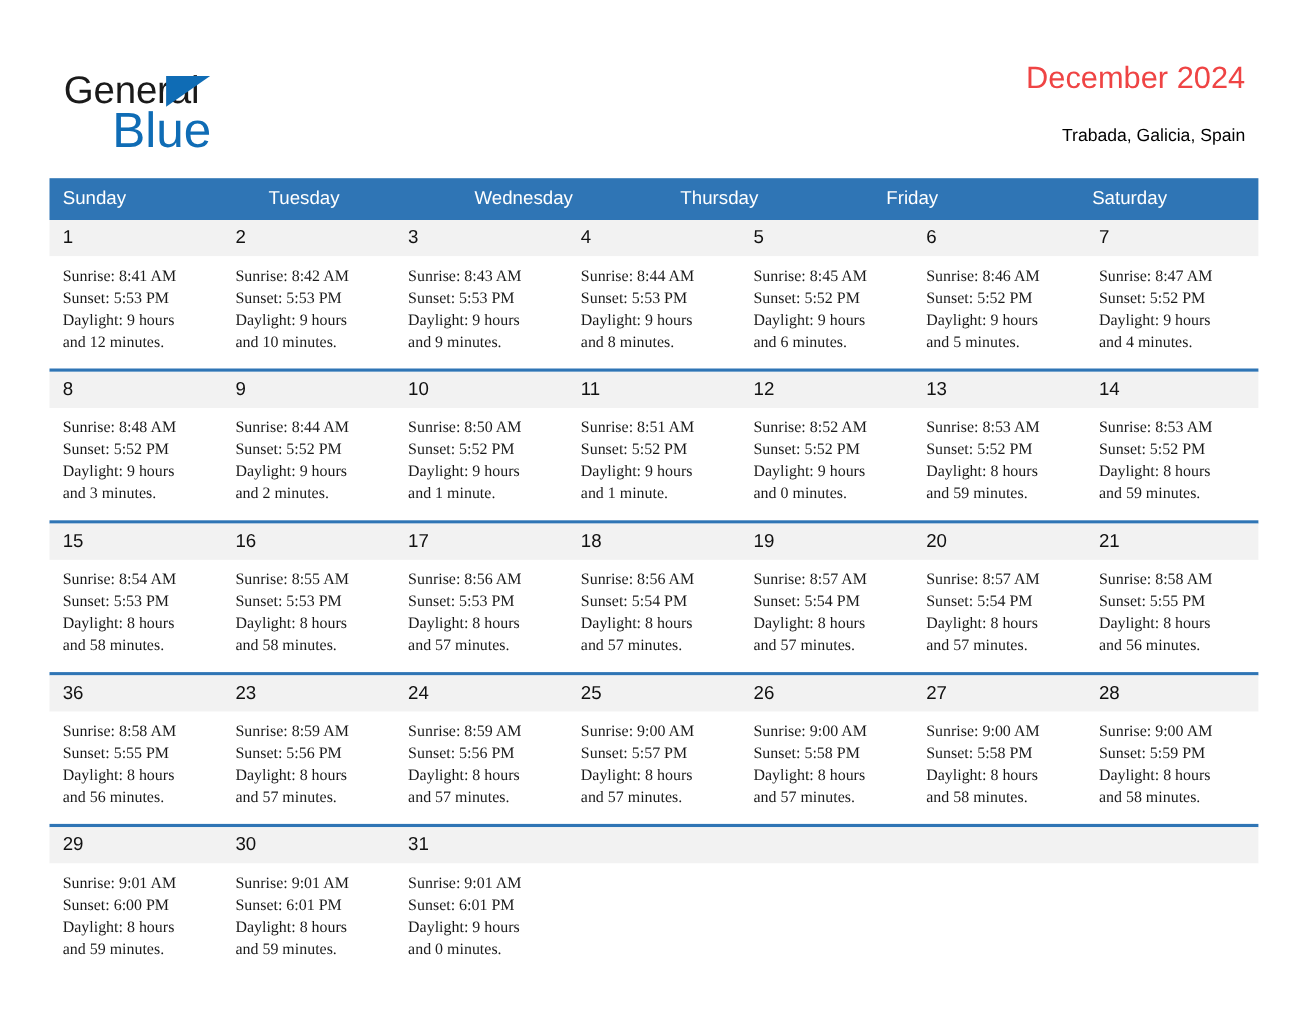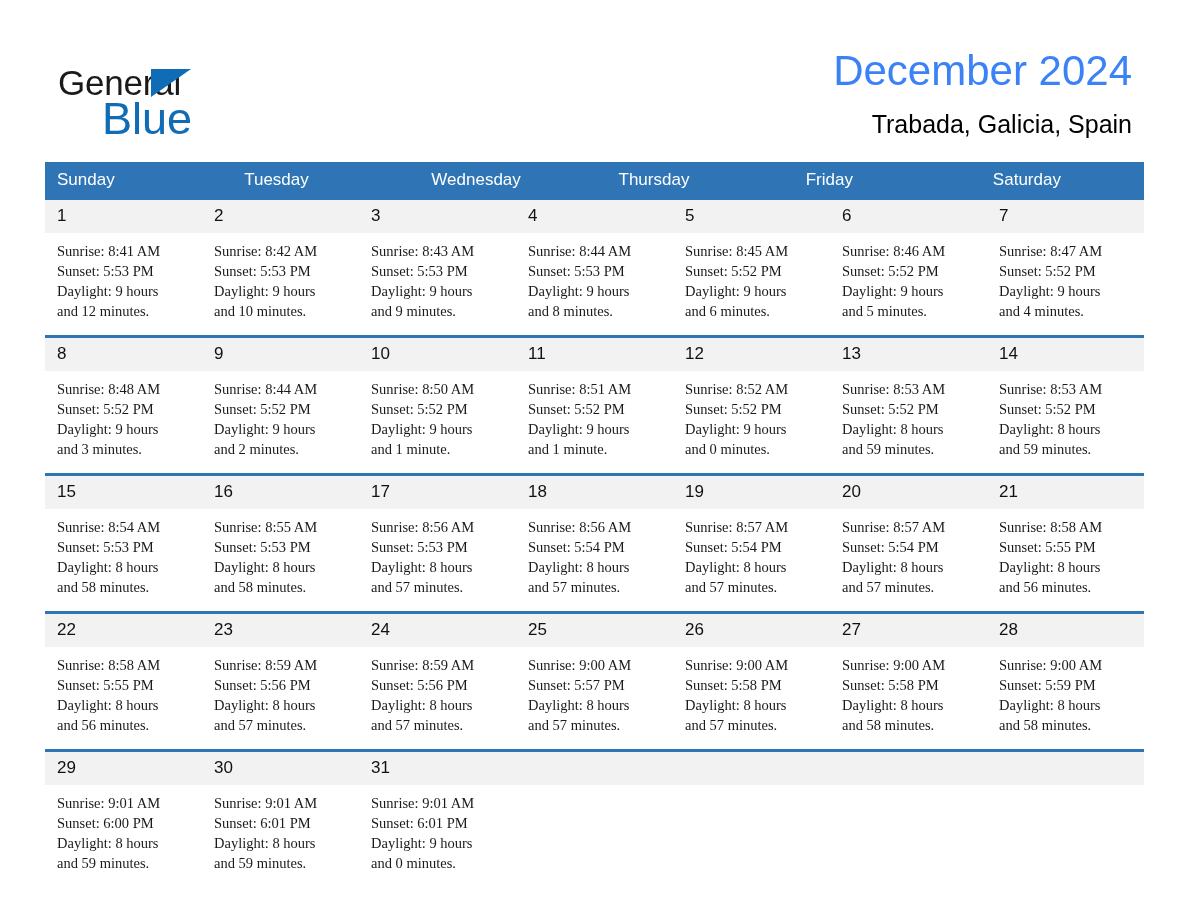--- a/index.html
+++ b/index.html
@@ -61,29 +61,29 @@
     line-height: 38px;
     color: #0f6cb5;
     font-weight: 400;
   }
 
   .titles {
     text-align: right;
     padding-top: 2px;
   }
   .month-title {
-    font-size: 42px;
+    font-size: 28px;
     line-height: 50px;
     font-weight: 400;
-    color: #3b82f6;
+    color: #ef4444;
     letter-spacing: 0px;
     white-space: nowrap;
   }
   .location {
-    font-size: 25px;
+    font-size: 16px;
     line-height: 32px;
     font-weight: 400;
     color: #000;
     margin-top: 12px;
     white-space: nowrap;
   }
 
   
   .calendar {
     margin: 22px 44px 0 45px;
@@ -334,21 +334,21 @@
             <div class="bcell">
               <div class="line">Sunrise: 8:58 AM</div>
               <div class="line">Sunset: 5:55 PM</div>
               <div class="line">Daylight: 8 hours</div>
               <div class="line">and 56 minutes.</div>
             </div>
           </div>
         </div>
         <div class="week">
           <div class="week-daynums">
-            <div class="dcell">22</div>
+            <div class="dcell">36</div>
             <div class="dcell">23</div>
             <div class="dcell">24</div>
             <div class="dcell">25</div>
             <div class="dcell">26</div>
             <div class="dcell">27</div>
             <div class="dcell">28</div>
           </div>
           <div class="week-body">
             <div class="bcell">
               <div class="line">Sunrise: 8:58 AM</div>

